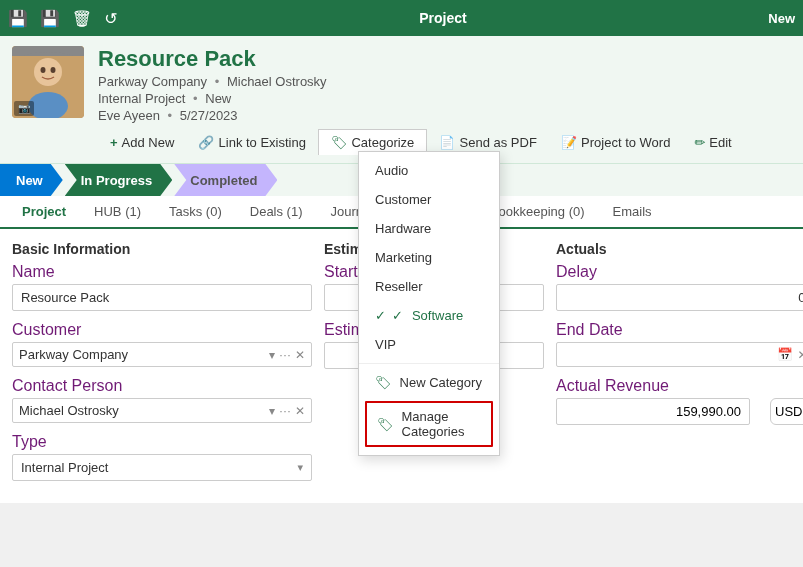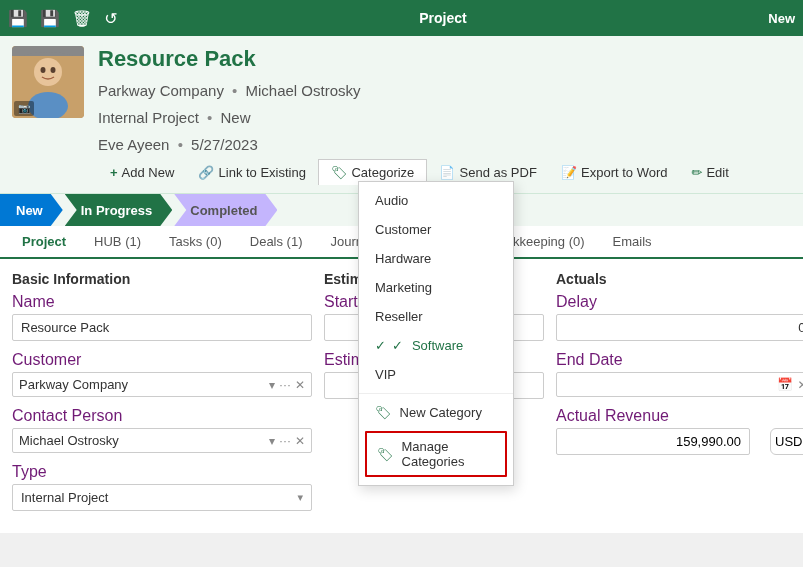--- a/index.html
+++ b/index.html
@@ -75,23 +75,23 @@
     }
     .header-info {
       flex: 1;
     }
     .header-title {
       font-size: 22px;
       font-weight: 600;
       color: #217346;
     }
     .header-sub {
-      font-size: 15px;
+      font-size: 13px;
       color: #555;
-      margin-top: 10px;
+      margin-top: 2px;
     }
     .header-sub span.dot { color: #888; margin: 0 4px; }
 
     
     .action-buttons {
       display: flex;
       align-items: center;
       gap: 0;
       padding: 6px 0 0 0;
       position: relative;
@@ -223,21 +223,21 @@
 
     
     .dropdown-overlay {
       position: absolute;
       top: 32px;
       left: 0;
       background: white;
       border: 1px solid #ccc;
       box-shadow: 2px 4px 12px rgba(0,0,0,0.15);
       z-index: 300;
-      width: 156px;
+      width: 142px;
       padding: 4px 0;
     }
     .dropdown-item {
       padding: 7px 16px;
       font-size: 13px;
       color: #333;
       cursor: pointer;
       display: flex;
       align-items: center;
       gap: 8px;
@@ -354,21 +354,21 @@
           <button class="action-btn categorize-btn">
             <span style="color:#217346;">🏷</span>
             <span>Categorize</span>
           </button>
           <button class="action-btn">
             <span style="color:#217346;">📄</span>
             <span>Send as PDF</span>
           </button>
           <button class="action-btn">
             <span style="color:#217346;">📝</span>
-            <span>Export to Word</span>
+            <span>Project to Word</span>
           </button>
           <button class="action-btn">
             <span style="color:#217346;">✏</span>
             <span>Edit</span>
           </button>
         </div>
 
         <div class="dropdown-overlay" style="left: 260px; top: 28px;">
           <div class="dropdown-item">
             <span>Audio</span>

